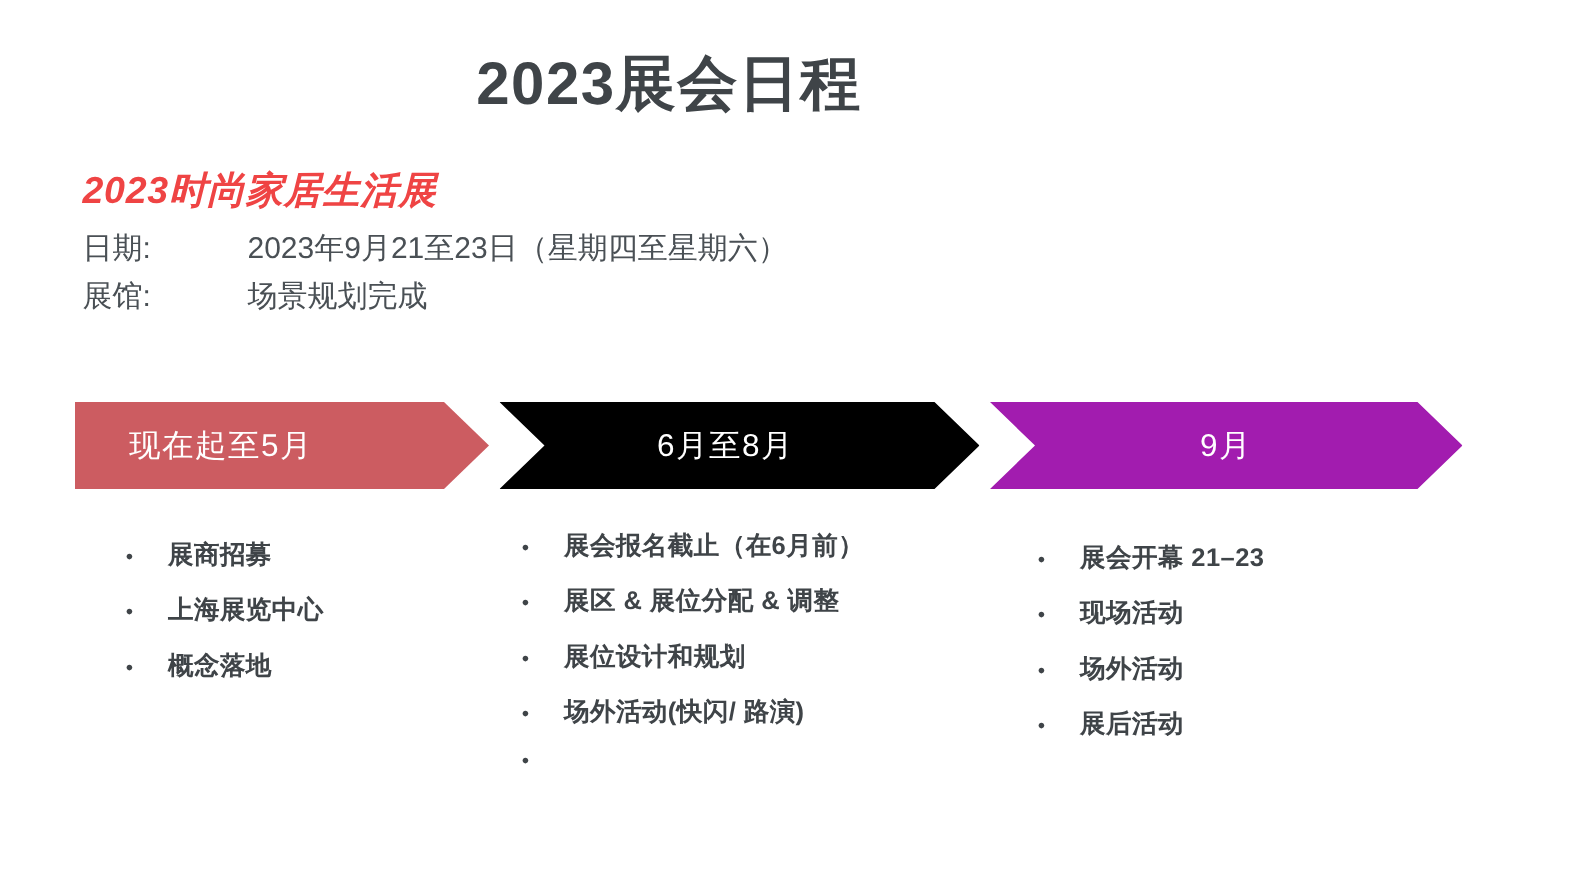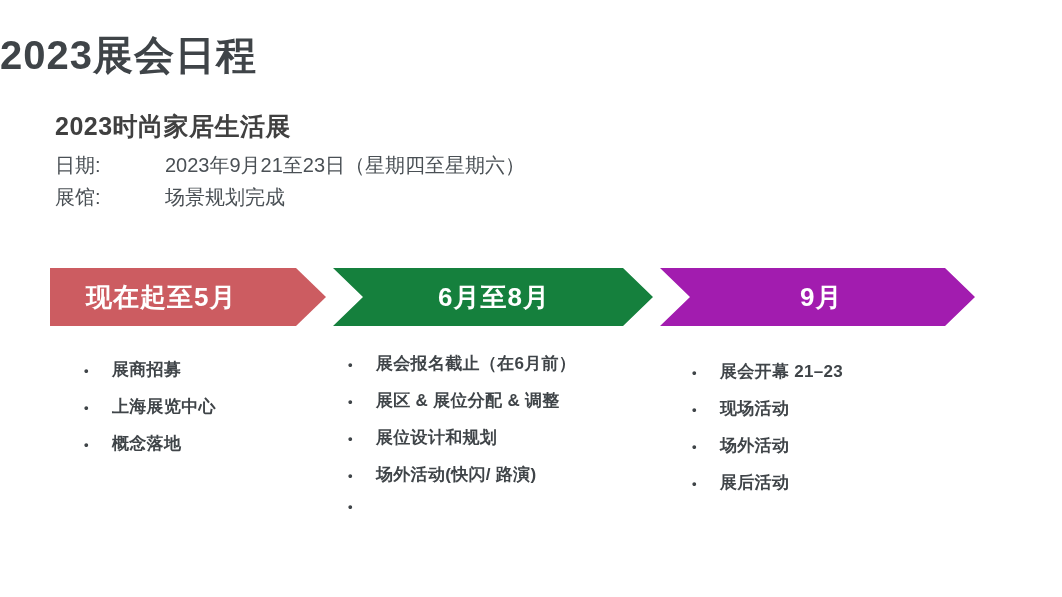--- a/index.html
+++ b/index.html
@@ -13,37 +13,39 @@
     position: relative;
     font-family: "Liberation Sans", "DejaVu Sans", sans-serif;
     overflow: hidden;
   }
 
   #page-title {
     position: absolute;
     top: 28px;
     left: 0;
     width: 892px;
+    text-align: center;
     font-size: 40px;
     font-weight: bold;
     color: #3f4448;
     letter-spacing: 1px;
   }
 
   #event-block {
     position: absolute;
     top: 110px;
     left: 55px;
   }
   #event-name {
     font-size: 25px;
     font-weight: bold;
-    color: #404040;
+    color: #ef4444;
     margin-bottom: 9px;
     letter-spacing: 0.5px;
+    font-style: italic;
   }
   .info-row {
     display: flex;
     align-items: flex-start;
     font-size: 20px;
     color: #4a5055;
     margin-bottom: 5px;
   }
   .info-label {
     width: 110px;
@@ -64,36 +66,36 @@
   .chevron {
     position: absolute;
     top: 0;
     height: 58px;
     display: flex;
     align-items: center;
     box-sizing: border-box;
   }
   .chevron-label {
     color: #ffffff;
-    font-size: 26px;
-    font-weight: bold;
+    font-size: 21px;
+    font-weight: normal;
     letter-spacing: 1px;
     white-space: nowrap;
   }
   #chevron-0 {
     left: 0;
     width: 276px;
     background: #cc5c61;
     clip-path: polygon(0 0, 246px 0, 276px 50%, 246px 100%, 0 100%);
   }
   #chevron-0 .chevron-label { margin-left: 36px; }
   #chevron-1 {
     left: 283px;
     width: 320px;
-    background: #15803d;
+    background: #000000;
     clip-path: polygon(0 0, 290px 0, 320px 50%, 290px 100%, 0 100%, 30px 50%);
   }
   #chevron-1 .chevron-label { margin-left: 105px; }
   #chevron-2 {
     left: 610px;
     width: 315px;
     background: #a21caf;
     clip-path: polygon(0 0, 285px 0, 315px 50%, 285px 100%, 0 100%, 30px 50%);
   }
   #chevron-2 .chevron-label { margin-left: 140px; }

